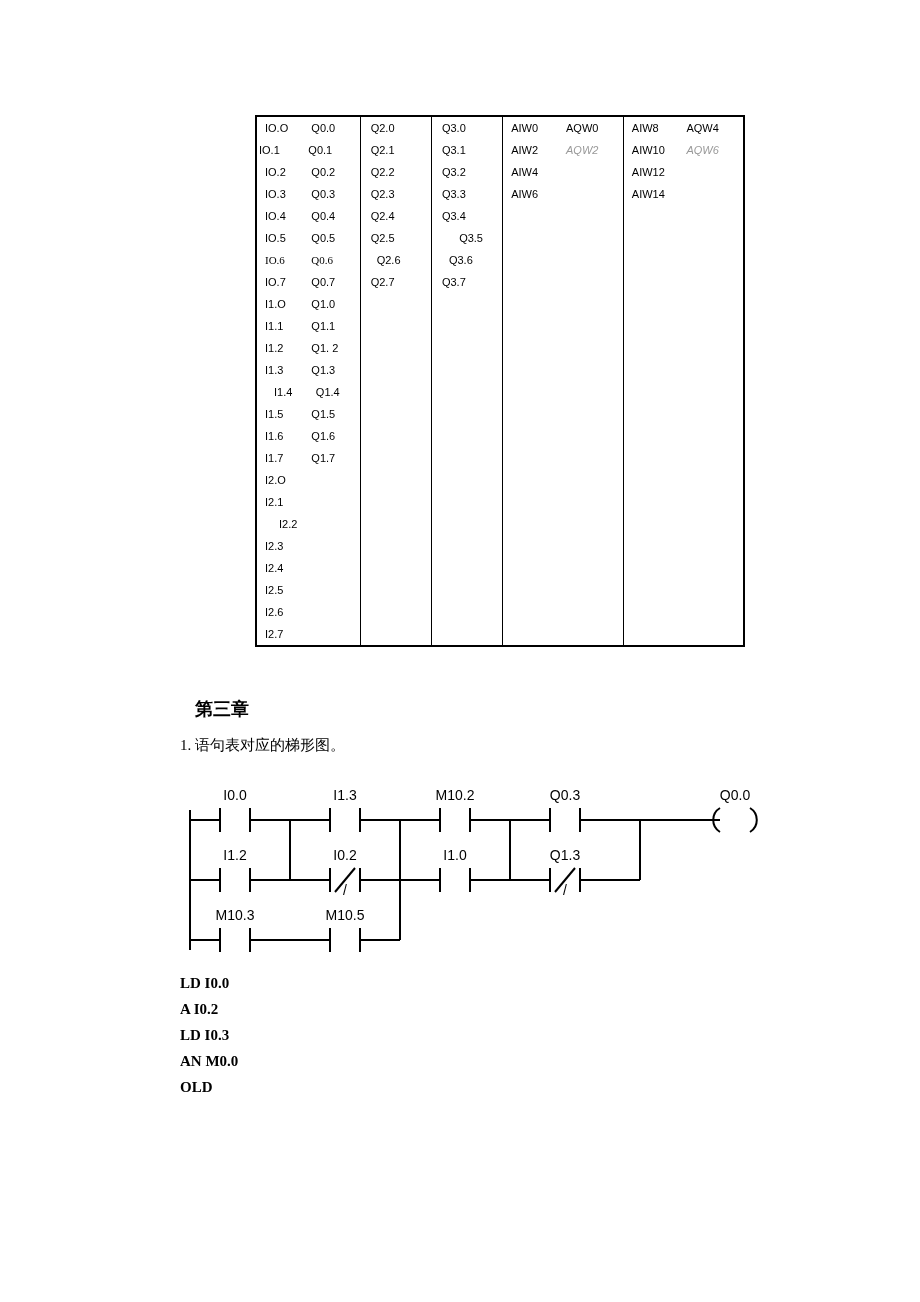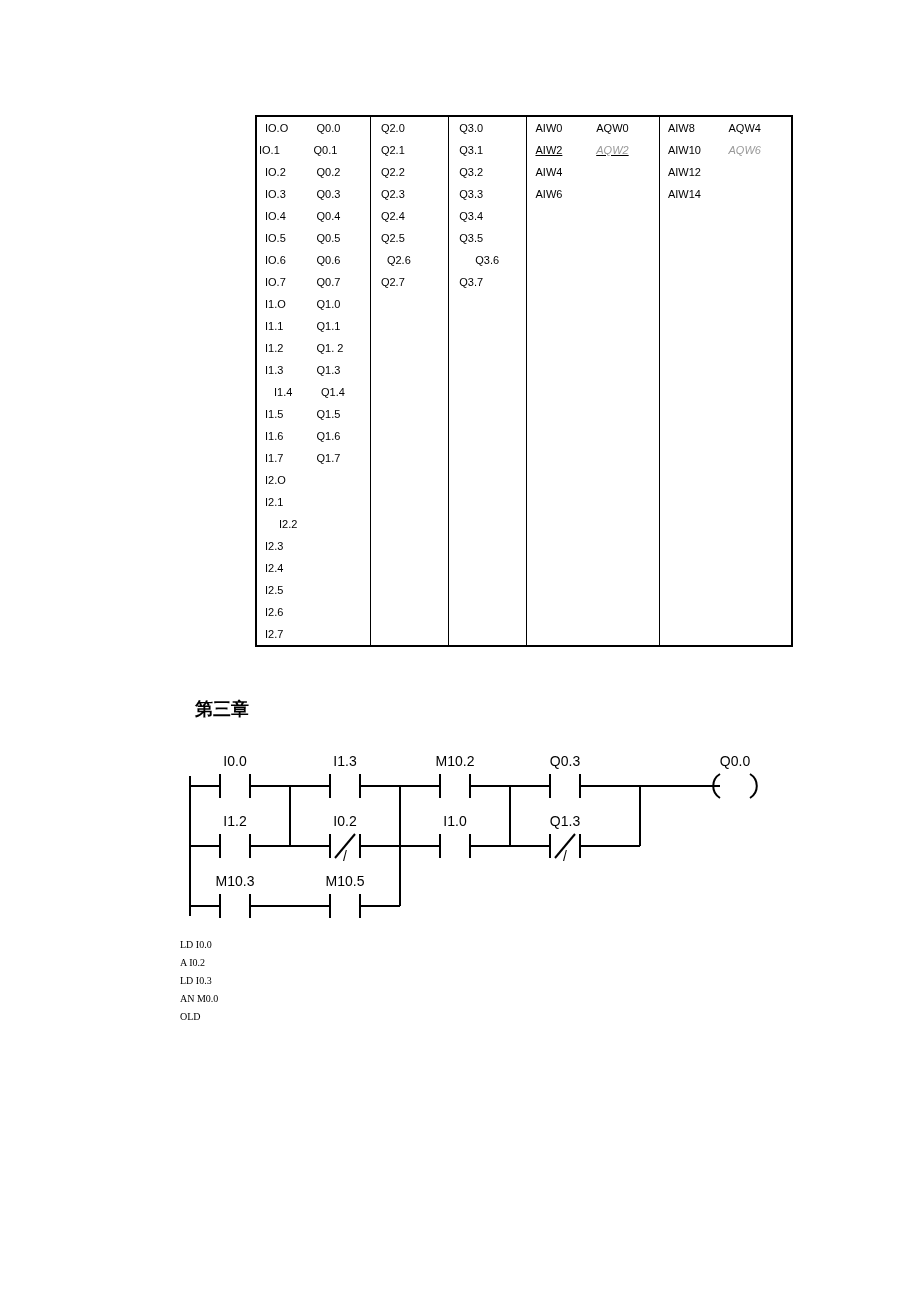--- a/index.html
+++ b/index.html
@@ -1,28 +1,28 @@
 <!DOCTYPE html>
 <html><head>
   <meta charset="utf-8">
   <style>
     * { box-sizing: border-box; margin: 0; padding: 0; }
     body { font-family: Arial, "Microsoft YaHei", sans-serif; background: #fff; width: 920px; margin: 0 auto; padding: 0; }
     .page { padding: 40px 180px 60px 180px; }
-    .io-table { border: 2px solid #000; border-collapse: collapse; width: 538px; margin-left: 75px; margin-top: 75px; }
+    .io-table { border: 2px solid #000; border-collapse: collapse; width: 490px; margin-left: 75px; margin-top: 75px; }
     .io-table td { border-left: 1px solid #000; border-right: 1px solid #000; border-top: none; border-bottom: none; font-size: 11px; padding: 5px 2px; text-align: left; vertical-align: top; }
     .io-table td:first-child { border-left: none; }
     .io-table td:last-child { border-right: none; }
     .col-pair { display: flex; }
     .col-pair span { flex: 1; }
     .faded { color: #999; font-style: italic; }
     .chapter-title { font-weight: bold; font-size: 18px; margin: 50px 0 15px 15px; font-family: "SimSun", serif; }
     .numbered-item { font-size: 15px; margin: 8px 0 15px 0; font-family: "SimSun", serif; }
     .ladder-diagram { width: 615px; height: 175px; margin: 10px 0; }
-    .inst-list { font-size: 10px; line-height: 1.6; font-family: "Times New Roman", serif; }
+    .inst-list { font-size: 15px; line-height: 1.6; font-family: "Times New Roman", serif; font-weight: bold; }
     .inst-list div { margin: 2px 0; }
   </style>
 </head>
 <body>
 
 <div class="page">
   <table class="io-table">
     <tbody id="io-tbody">
         <tr>
           <td style="width: 95px; padding-left: 8px;">
@@ -48,21 +48,21 @@
         </tr>
         <tr>
           <td style="width: 95px; padding-left: 2px;">
             <div class="col-pair">
               <span>IO.1</span>
               <span>Q0.1</span>
             </div>
           </td>
           <td style="width: 65px; padding-left: 10px;">Q2.1</td>
           <td style="width: 65px; padding-left: 10px;">Q3.1</td>
-          <td style="width: 110px; padding-left: 8px; text-decoration: underline;">
+          <td style="width: 110px; padding-left: 8px;">
             <div class="col-pair">
               <span>AIW2</span>
               <span class="faded">AQW2</span>
             </div>
           </td>
           <td style="width: 110px; padding-left: 8px;">
             <div class="col-pair">
               <span>AIW10</span>
               <span class="faded">AQW6</span>
             </div>
@@ -135,43 +135,43 @@
           </td>
         </tr>
         <tr>
           <td style="width: 95px; padding-left: 8px;">
             <div class="col-pair">
               <span>IO.5</span>
               <span>Q0.5</span>
             </div>
           </td>
           <td style="width: 65px; padding-left: 10px;">Q2.5</td>
-          <td style="width: 65px; padding-left: 10px;">Q3.5</td>
-          <td style="width: 110px; padding-left: 8px;">
-            <div class="col-pair">
-              <span></span>
-              <span></span>
-            </div>
-          </td>
-          <td style="width: 110px; padding-left: 8px;">
-            <div class="col-pair">
-              <span></span>
-              <span></span>
-            </div>
-          </td>
-        </tr>
-        <tr>
-          <td style="width: 95px; padding-left: 8px;">
+          <td style="width: 65px; padding-left: 10px; text-align: center;">Q3.5</td>
+          <td style="width: 110px; padding-left: 8px;">
+            <div class="col-pair">
+              <span></span>
+              <span></span>
+            </div>
+          </td>
+          <td style="width: 110px; padding-left: 8px;">
+            <div class="col-pair">
+              <span></span>
+              <span></span>
+            </div>
+          </td>
+        </tr>
+        <tr>
+          <td style="width: 95px; padding-left: 8px; font-family: Liberation Serif, serif;">
             <div class="col-pair">
               <span>IO.6</span>
               <span>Q0.6</span>
             </div>
           </td>
           <td style="width: 65px; padding-left: 16px;">Q2.6</td>
-          <td style="width: 65px; padding-left: 26px; margin-left: 44px;">Q3.6</td>
+          <td style="width: 65px; padding-left: 17px; margin-left: 44px;">Q3.6</td>
           <td style="width: 110px; padding-left: 8px;">
             <div class="col-pair">
               <span></span>
               <span></span>
             </div>
           </td>
           <td style="width: 110px; padding-left: 8px;">
             <div class="col-pair">
               <span></span>
               <span></span>
@@ -549,20 +549,21 @@
             <div class="col-pair">
               <span></span>
               <span></span>
             </div>
           </td>
         </tr>
       </tbody>
   </table>
 
   <div class="chapter-title">第三章</div>
+  <div class="numbered-item">1.  语句表对应的梯形图。</div>
 
   <svg class="ladder-diagram" viewBox="0 0 615 175">
     <g stroke="#000" stroke-width="2" fill="none">
 
       <line x1="10" y1="30" x2="10" y2="170"></line>
 
       <line x1="10" y1="40" x2="40" y2="40"></line>
       <g id="contact-r1-1">
           <line x1="40" y1="28" x2="40" y2="52"></line>
           <line x1="70" y1="28" x2="70" y2="52"></line>

